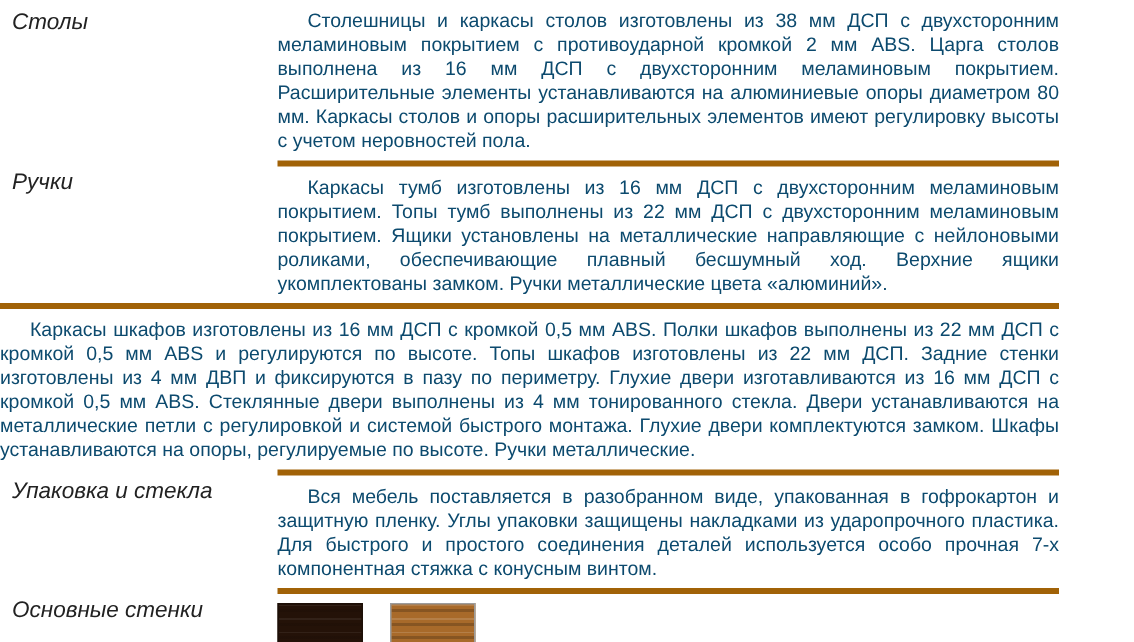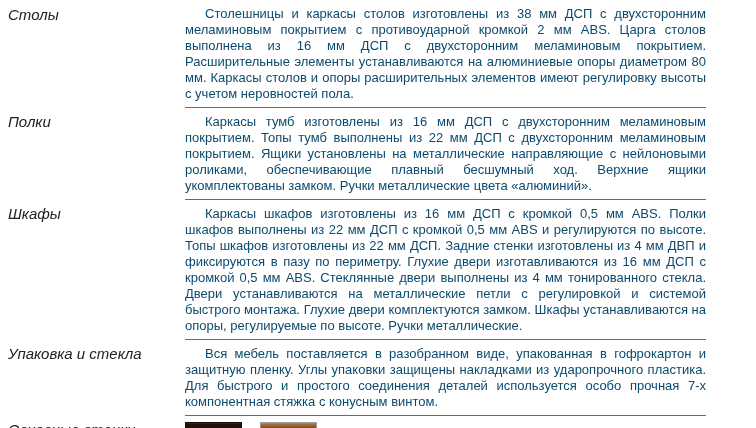--- a/index.html
+++ b/index.html
@@ -25,21 +25,21 @@
     line-height: 17px;
     color: #222222;
     white-space: nowrap;
   }
   .col-right {
     flex: 1 1 auto;
     margin-right: 6px;
     padding: 6px 0 5px 0;
   }
   .col-right.divided {
-    border-top: 1px solid #a16207;
+    border-top: 4px solid #a16207;
   }
   .body-text {
     margin: 0;
     font-size: 13px;
     line-height: 16px;
     text-align: justify;
     text-indent: 20px;
     color: #0c4a6e;
   }
   .swatches { display: flex; padding-top: 0px; }
@@ -75,31 +75,28 @@
     <div class="col-left">
       <div class="heading">Столы</div>
     </div>
     <div class="col-right">
       <p class="body-text">Столешницы и каркасы столов изготовлены из 38 мм ДСП с двухсторонним меламиновым покрытием с противоударной кромкой 2 мм ABS. Царга столов выполнена из 16 мм ДСП с двухсторонним меламиновым покрытием. Расширительные элементы устанавливаются на алюминиевые опоры диаметром 80 мм. Каркасы столов и опоры расширительных элементов имеют регулировку высоты с учетом неровностей пола.</p>
     </div>
   </div>
 
   <div class="section">
     <div class="col-left">
-      <div class="heading">Полки</div>
+      <div class="heading">Ручки</div>
     </div>
     <div class="col-right divided">
       <p class="body-text">Каркасы тумб изготовлены из 16 мм ДСП с двухсторонним меламиновым покрытием. Топы тумб выполнены из 22 мм ДСП с двухсторонним меламиновым покрытием. Ящики установлены на металлические направляющие с нейлоновыми роликами, обеспечивающие плавный бесшумный ход. Верхние ящики укомплектованы замком. Ручки металлические цвета «алюминий».</p>
     </div>
   </div>
 
   <div class="section">
-    <div class="col-left">
-      <div class="heading">Шкафы</div>
-    </div>
     <div class="col-right divided">
       <p class="body-text">Каркасы шкафов изготовлены из 16 мм ДСП с кромкой 0,5 мм ABS. Полки шкафов выполнены из 22 мм ДСП с кромкой 0,5 мм ABS и регулируются по высоте. Топы шкафов изготовлены из 22 мм ДСП. Задние стенки изготовлены из 4 мм ДВП и фиксируются в пазу по периметру. Глухие двери изготавливаются из 16 мм ДСП с кромкой 0,5 мм ABS. Стеклянные двери выполнены из 4 мм тонированного стекла. Двери устанавливаются на металлические петли с регулировкой и системой быстрого монтажа. Глухие двери комплектуются замком. Шкафы устанавливаются на опоры, регулируемые по высоте. Ручки металлические.</p>
     </div>
   </div>
 
   <div class="section">
     <div class="col-left">
       <div class="heading">Упаковка и стекла</div>
     </div>
     <div class="col-right divided">

